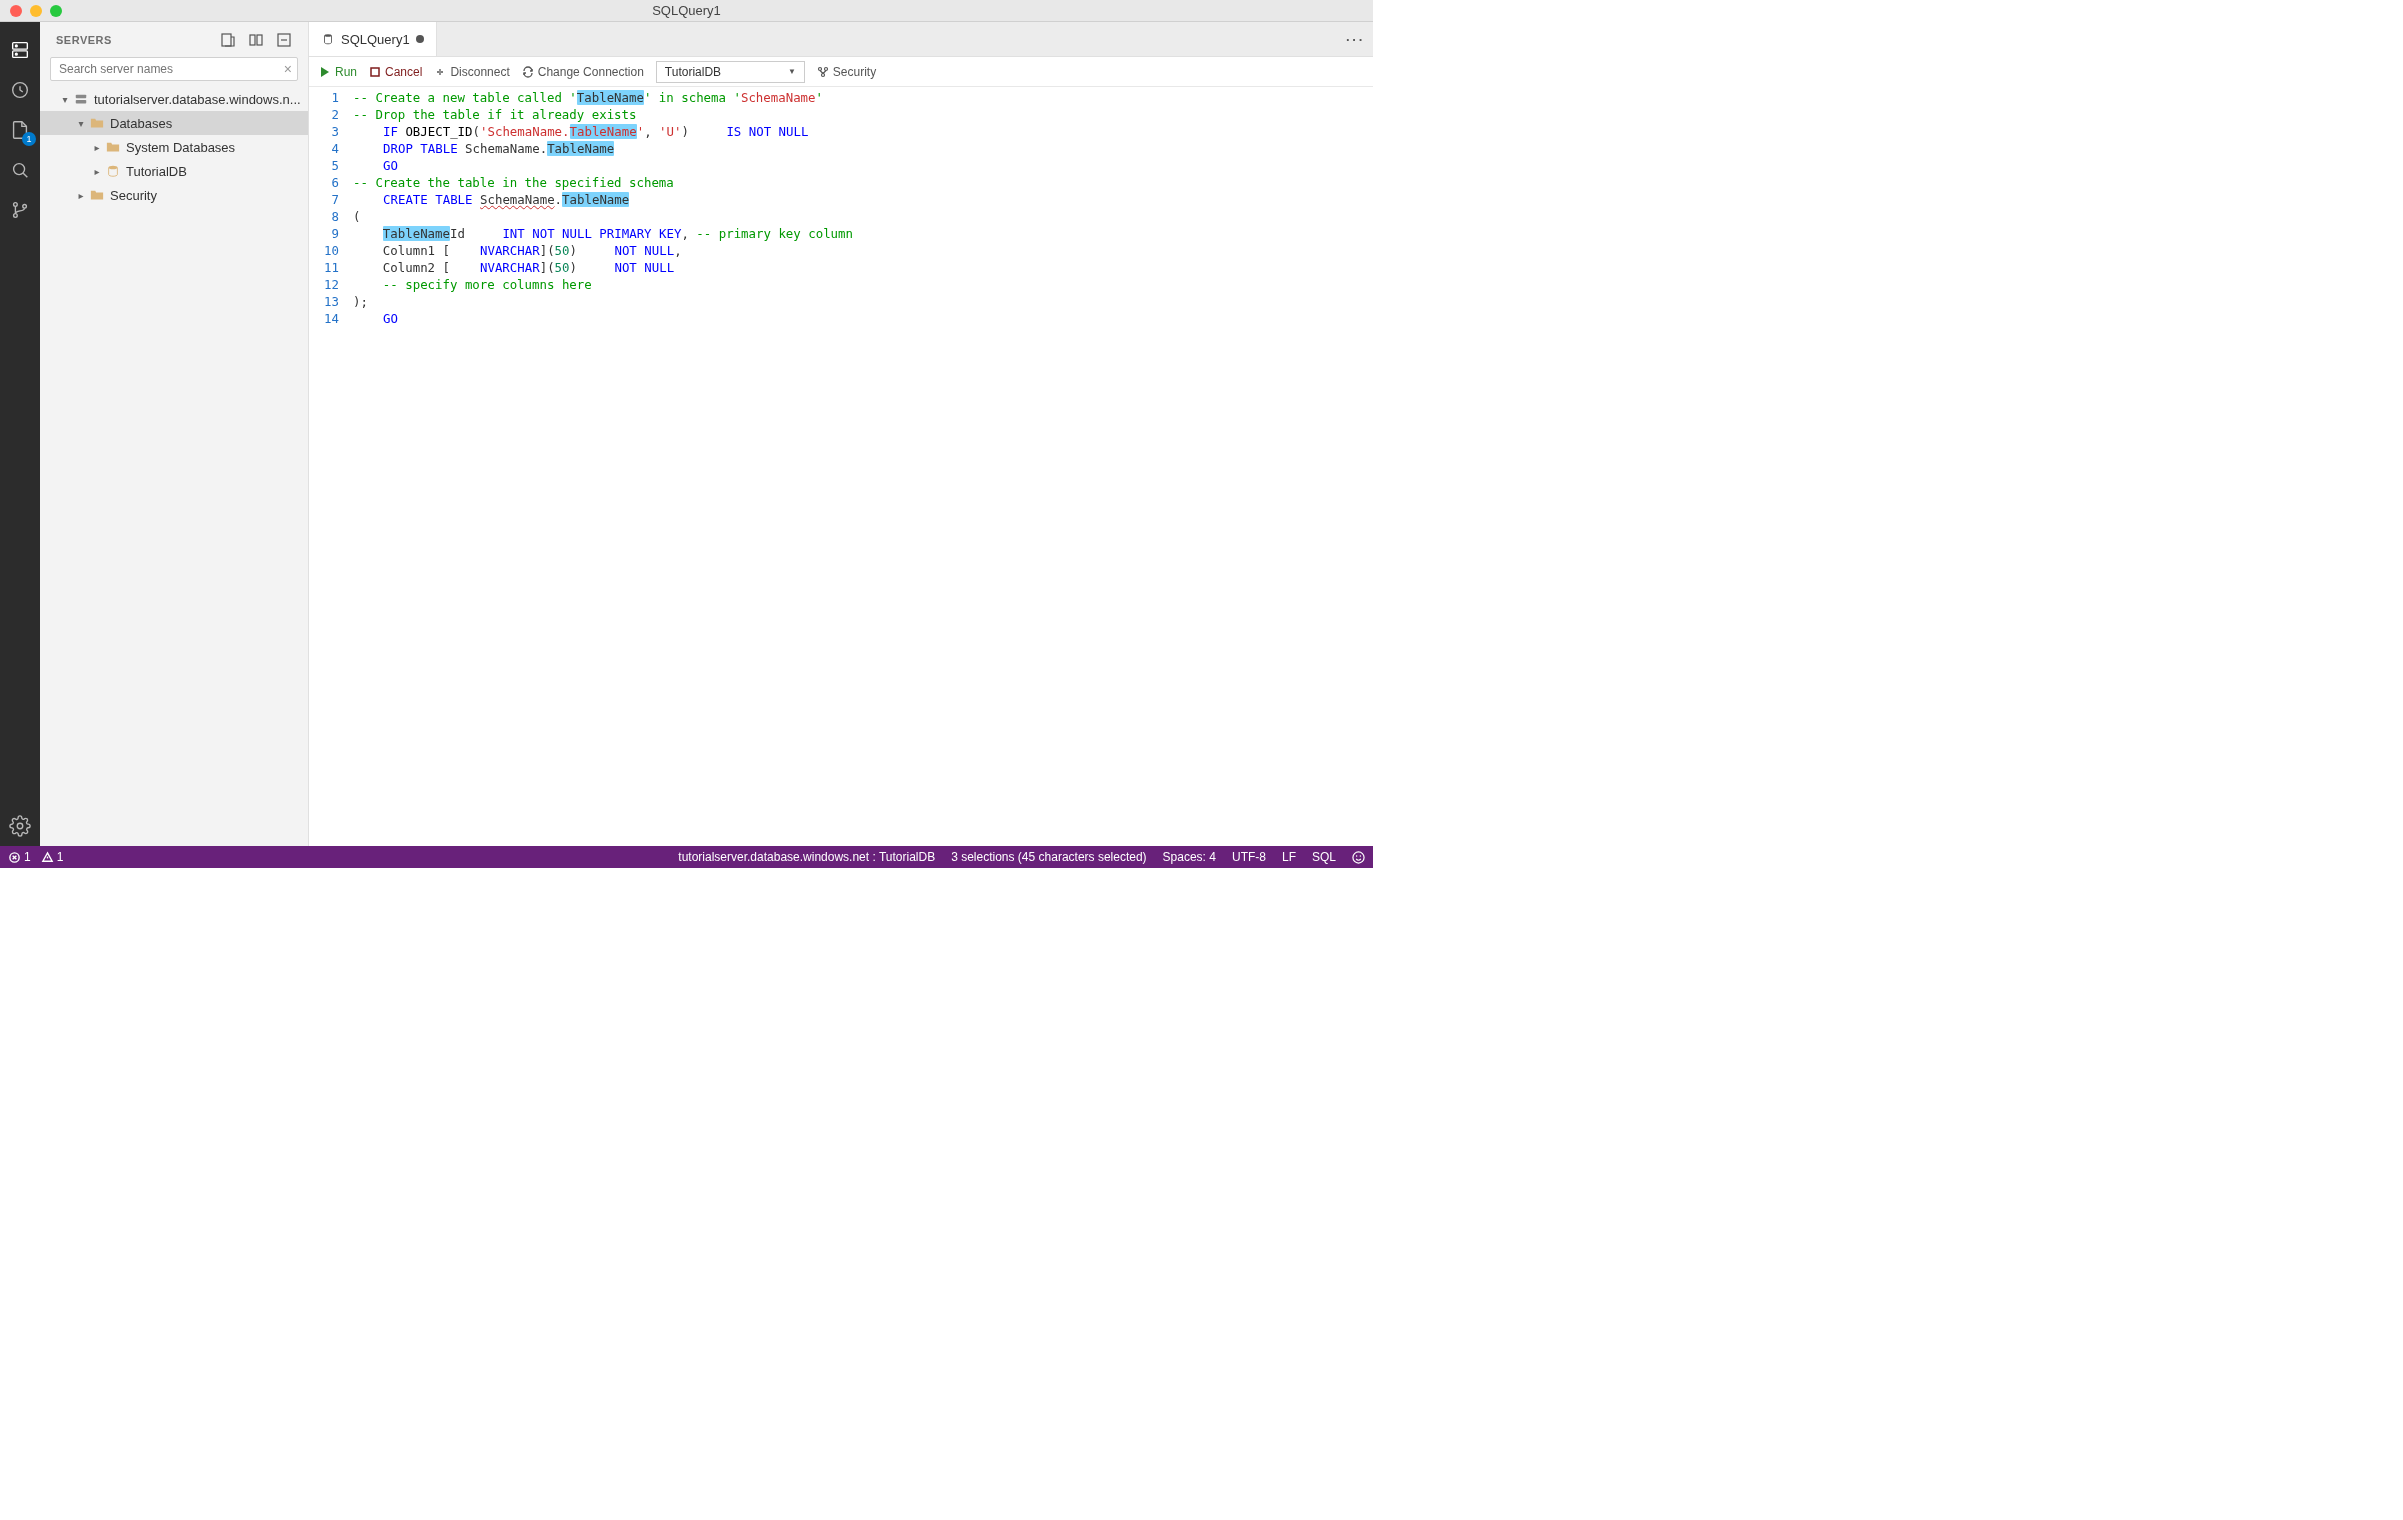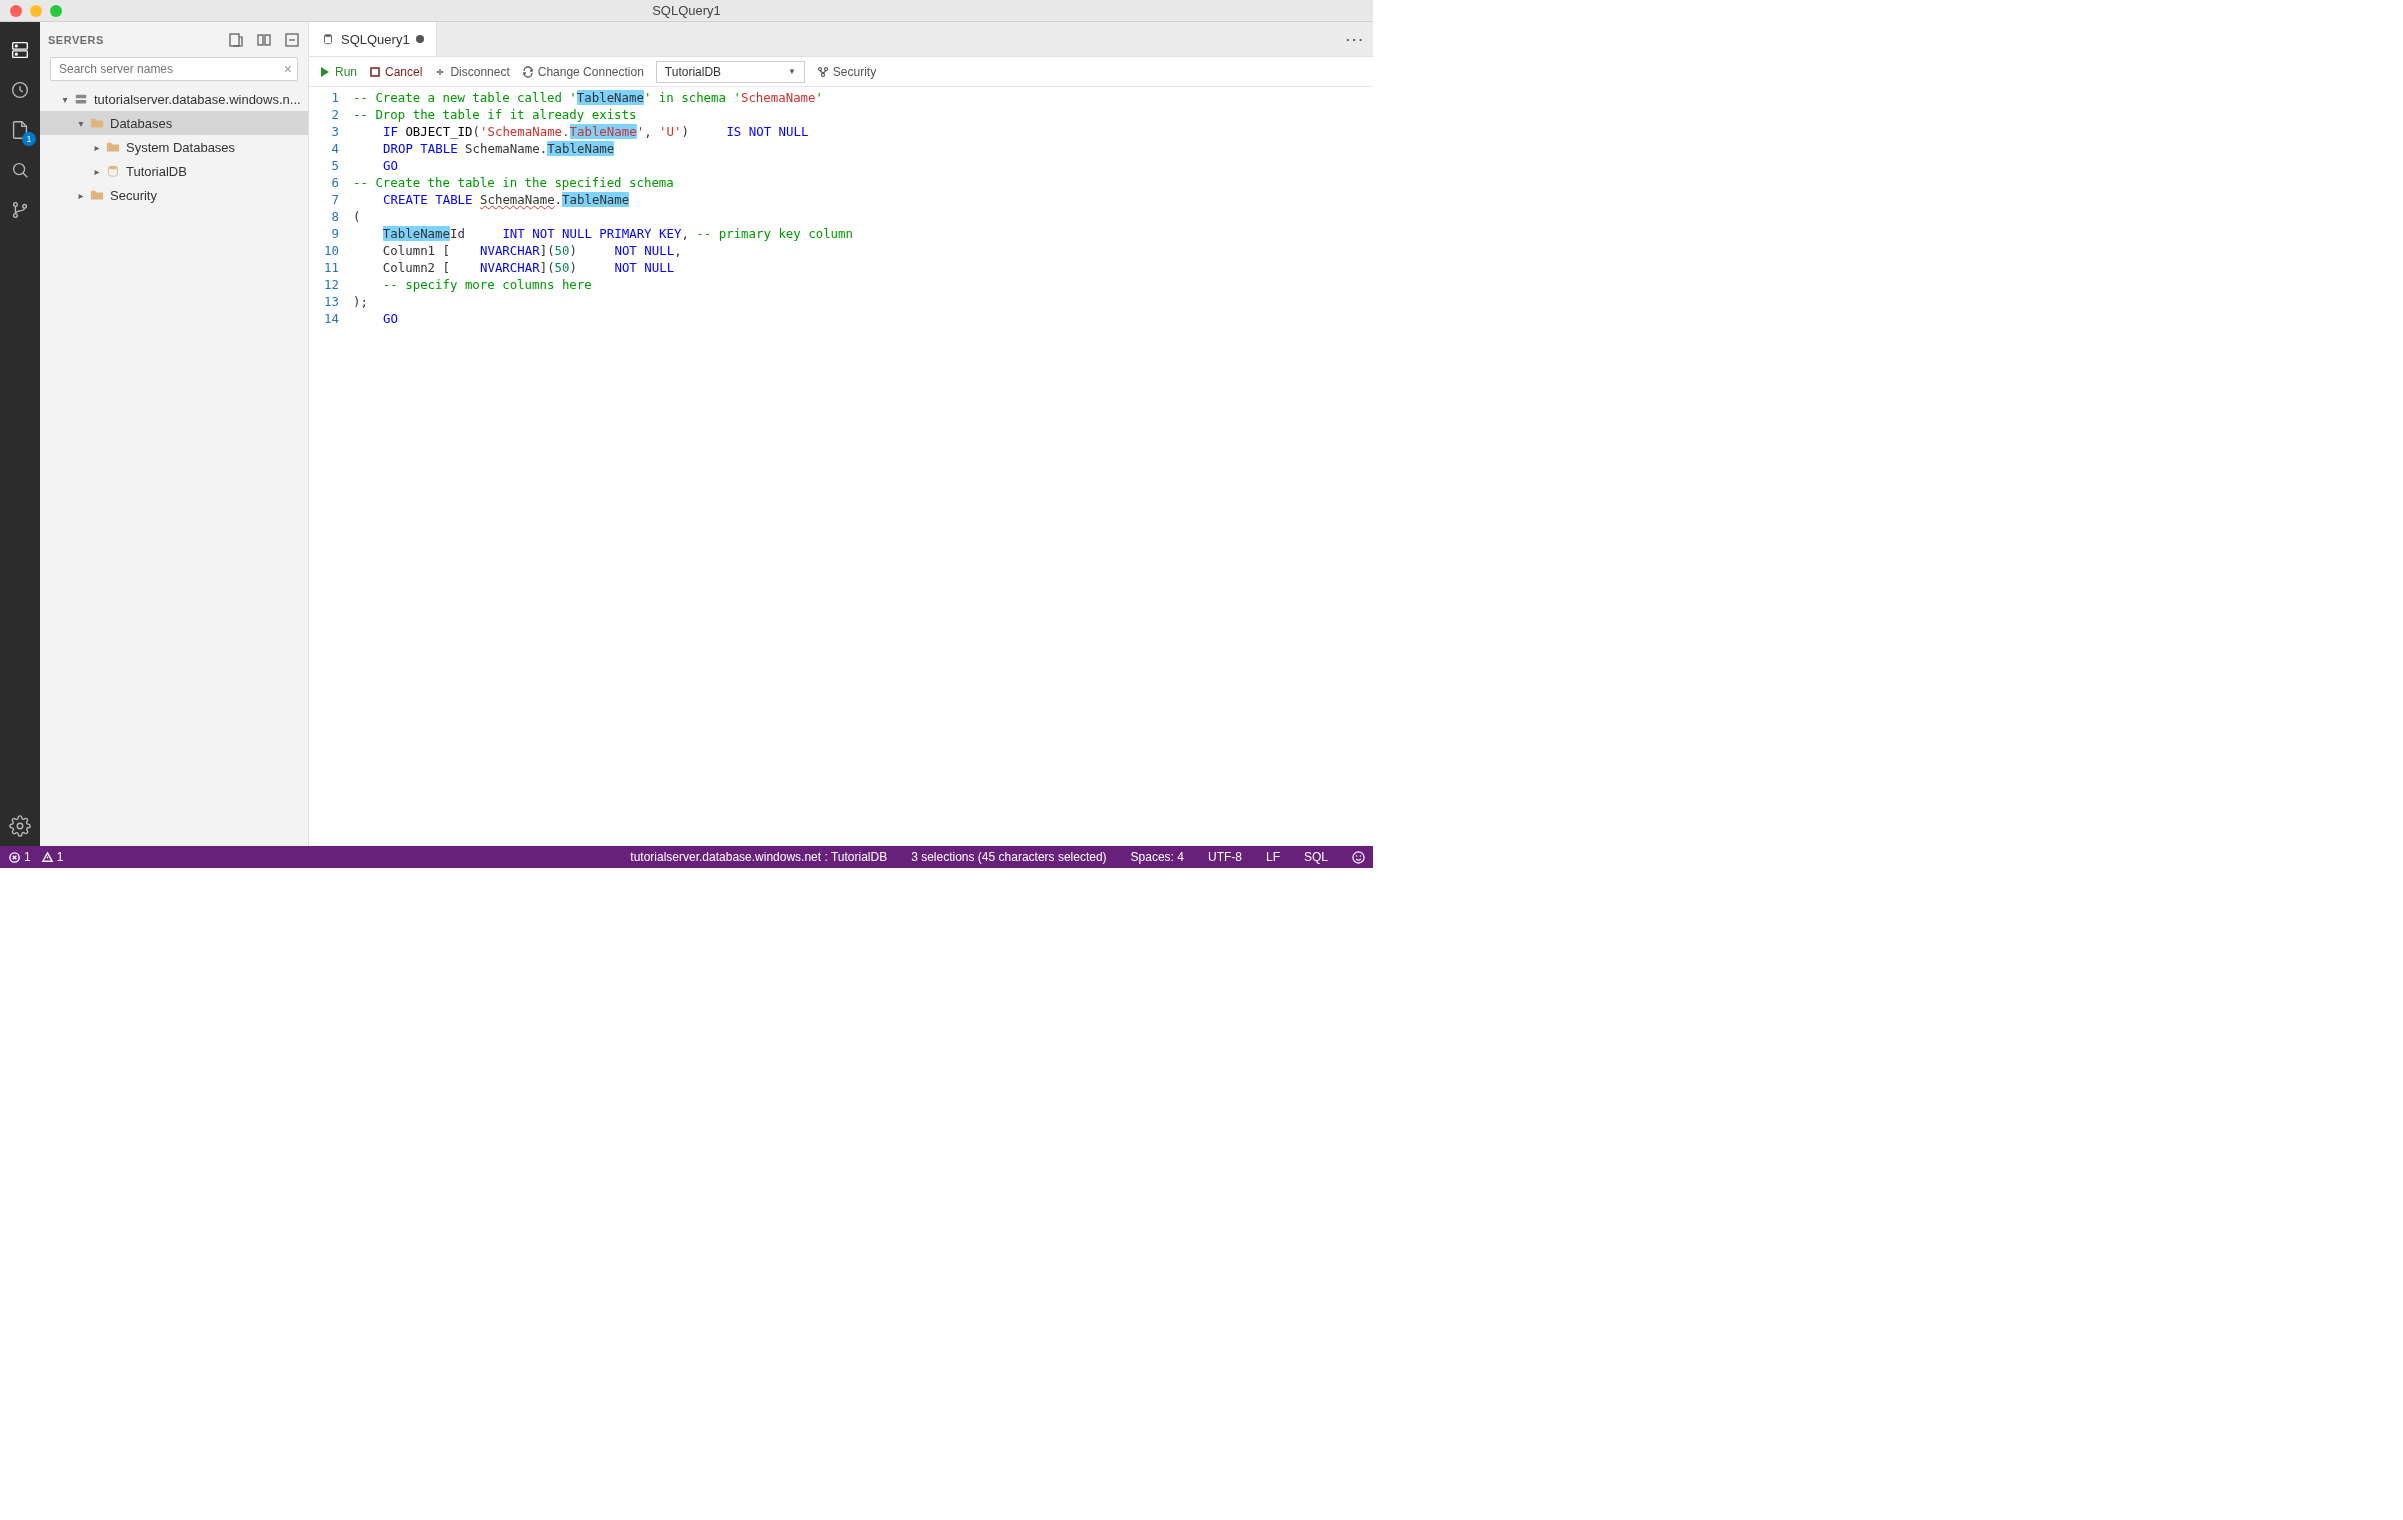--- a/index.html
+++ b/index.html
@@ -94,21 +94,21 @@
   width: 269px;
   background: #f3f3f3;
   border-right: 1px solid #e0e0e0;
   display: flex;
   flex-direction: column;
 }
 .sidebar-header {
   height: 35px;
   display: flex;
   align-items: center;
-  padding: 0 8px;
+  padding: 0 16px;
   font-size: 11px;
   font-weight: 600;
   letter-spacing: 0.5px;
   color: #6f6f6f;
 }
 .sidebar-header .spacer { flex: 1; }
 .sidebar-header .hicons { display: flex; gap: 12px; }
 .sidebar-header .hicons svg { width: 16px; height: 16px; color: #555; cursor: pointer; }
 
 .search-box {
@@ -292,21 +292,21 @@
   background: #68217a;
   color: #fff;
   display: flex;
   align-items: center;
   font-size: 12px;
   padding: 0 8px;
   gap: 16px;
 }
 .statusbar .left { display: flex; gap: 10px; align-items: center; }
 .statusbar .spacer { flex: 1; }
-.statusbar .right { display: flex; gap: 24px; align-items: center; text-align: right; }
+.statusbar .right { display: flex; gap: 16px; align-items: center; text-align: right; }
 .status-item { display: flex; align-items: center; gap: 3px; cursor: pointer; }
 .status-item svg { width: 13px; height: 13px; }
 </style>
 </head>
 <body>
 
 <div class="titlebar">
   <div class="traffic-lights">
     <div class="traffic-light tl-red"></div>
     <div class="traffic-light tl-yellow"></div>

